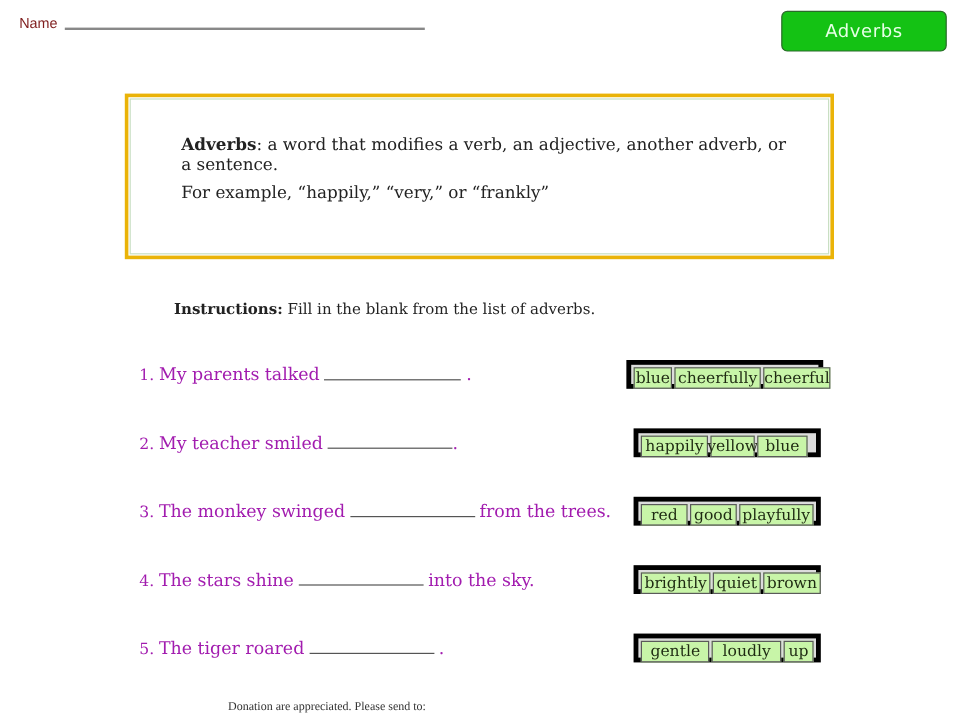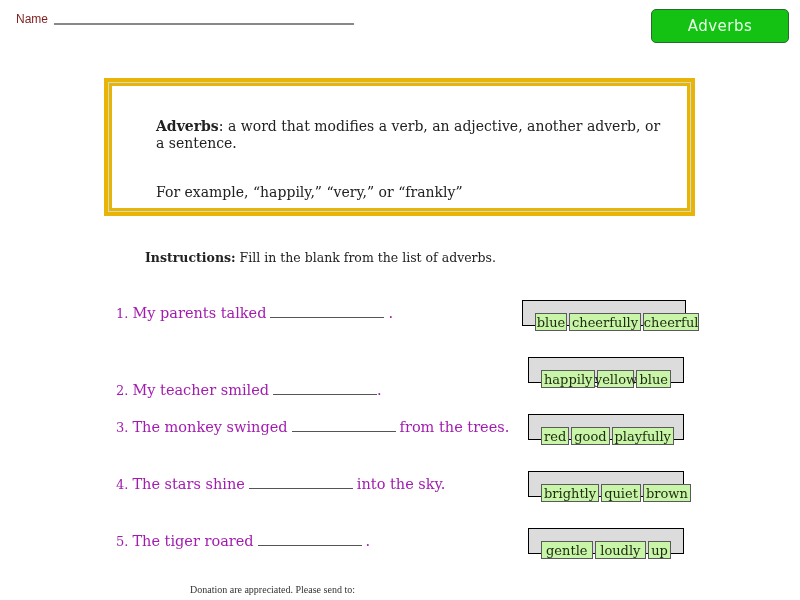--- a/index.html
+++ b/index.html
@@ -19,46 +19,46 @@
   }
   .title-badge {
     position: absolute; left: 651px; top: 9px; width: 138px; height: 34px;
     background: #14c214; border: 1px solid #2a6a2a; border-radius: 5px;
     color: #e6ffe6; font-family: "DejaVu Sans", sans-serif; font-size: 15px;
     display: flex; align-items: center; justify-content: center; letter-spacing: 0.5px;
     box-sizing: border-box;
   }
   .def-box {
     position: absolute; left: 104px; top: 78px; width: 591px; height: 138px;
-    border: 8px solid #eab308; box-sizing: border-box; background: #fff;
+    border: 3px solid #eab308; box-sizing: border-box; background: #fff;
     outline: 1px solid #c9dfc3; outline-offset: -5px;
   }
   .def-text {
     position: absolute; left: 44px; top: 32px; width: 510px;
     font-size: 14px; line-height: 17px; color: #222;
   }
   .def-text b { font-weight: bold; }
-  .example { margin-top: 32px; }
+  .example { margin-top: 6px; }
   .instructions {
     position: absolute; left: 116px; top: 250px;
     font-size: 12.5px; color: #222; margin-left: 29px;
   }
   .instructions b { font-weight: bold; }
   .question {
     position: absolute; left: 116px; font-size: 14.5px; color: #a21caf;
     white-space: nowrap;
   }
   .question .num { font-size: 13px; margin-right: 4px; }
   .blank {
     display: inline-block; width: 112px; border-bottom: 1px solid #555;
     height: 1px; margin: 0 4px; vertical-align: baseline;
   }
   .wordbank {
     position: absolute; display: flex; gap: 2px;
-    padding: 12px; background: #dcdcdc; border: 1px solid #000000;
+    padding: 2px; background: #dcdcdc; border: 4px solid #000000;
     box-sizing: border-box; height: 24px;
   }
   .word {
     background: #c8f5a8; border: 1px solid #5a5a5a;
     font-size: 13px; color: #1e2a12; display: flex; align-items: center;
     justify-content: center; padding: 0 2px; box-sizing: border-box; height: 18px;
   }
   .footer {
     position: absolute; left: 190px; top: 584px;
     font-family: "Liberation Serif", serif; font-size: 10px; color: #333;
@@ -87,21 +87,21 @@
 
 <div class="question" style="top:305px">
   <span class="num">1.</span><span>My parents talked</span><span class="blank" style="width:114px"></span><span>.</span>
 </div>
 <div class="wordbank" style="left:522px; top:300px; width:164px">
   <div class="word" style="width:32px">blue</div>
   <div class="word" style="width:76px">cheerfully</div>
   <div class="word" style="width:56px">cheerful</div>
 </div>
 
-<div class="question" style="top:382px">
+<div class="question" style="top:362px">
   <span class="num">2.</span><span>My teacher smiled</span><span class="blank" style="width:104px; margin-right:0"></span><span>.</span>
 </div>
 <div class="wordbank" style="left:528px; top:357px; width:156px">
   <div class="word" style="width:56px">happily</div>
   <div class="word" style="width:37px">yellow</div>
   <div class="word" style="width:42px">blue</div>
 </div>
 
 <div class="question" style="top:419px">
   <span class="num">3.</span><span>The monkey swinged</span><span class="blank" style="width:104px"></span><span>from the trees.</span>

